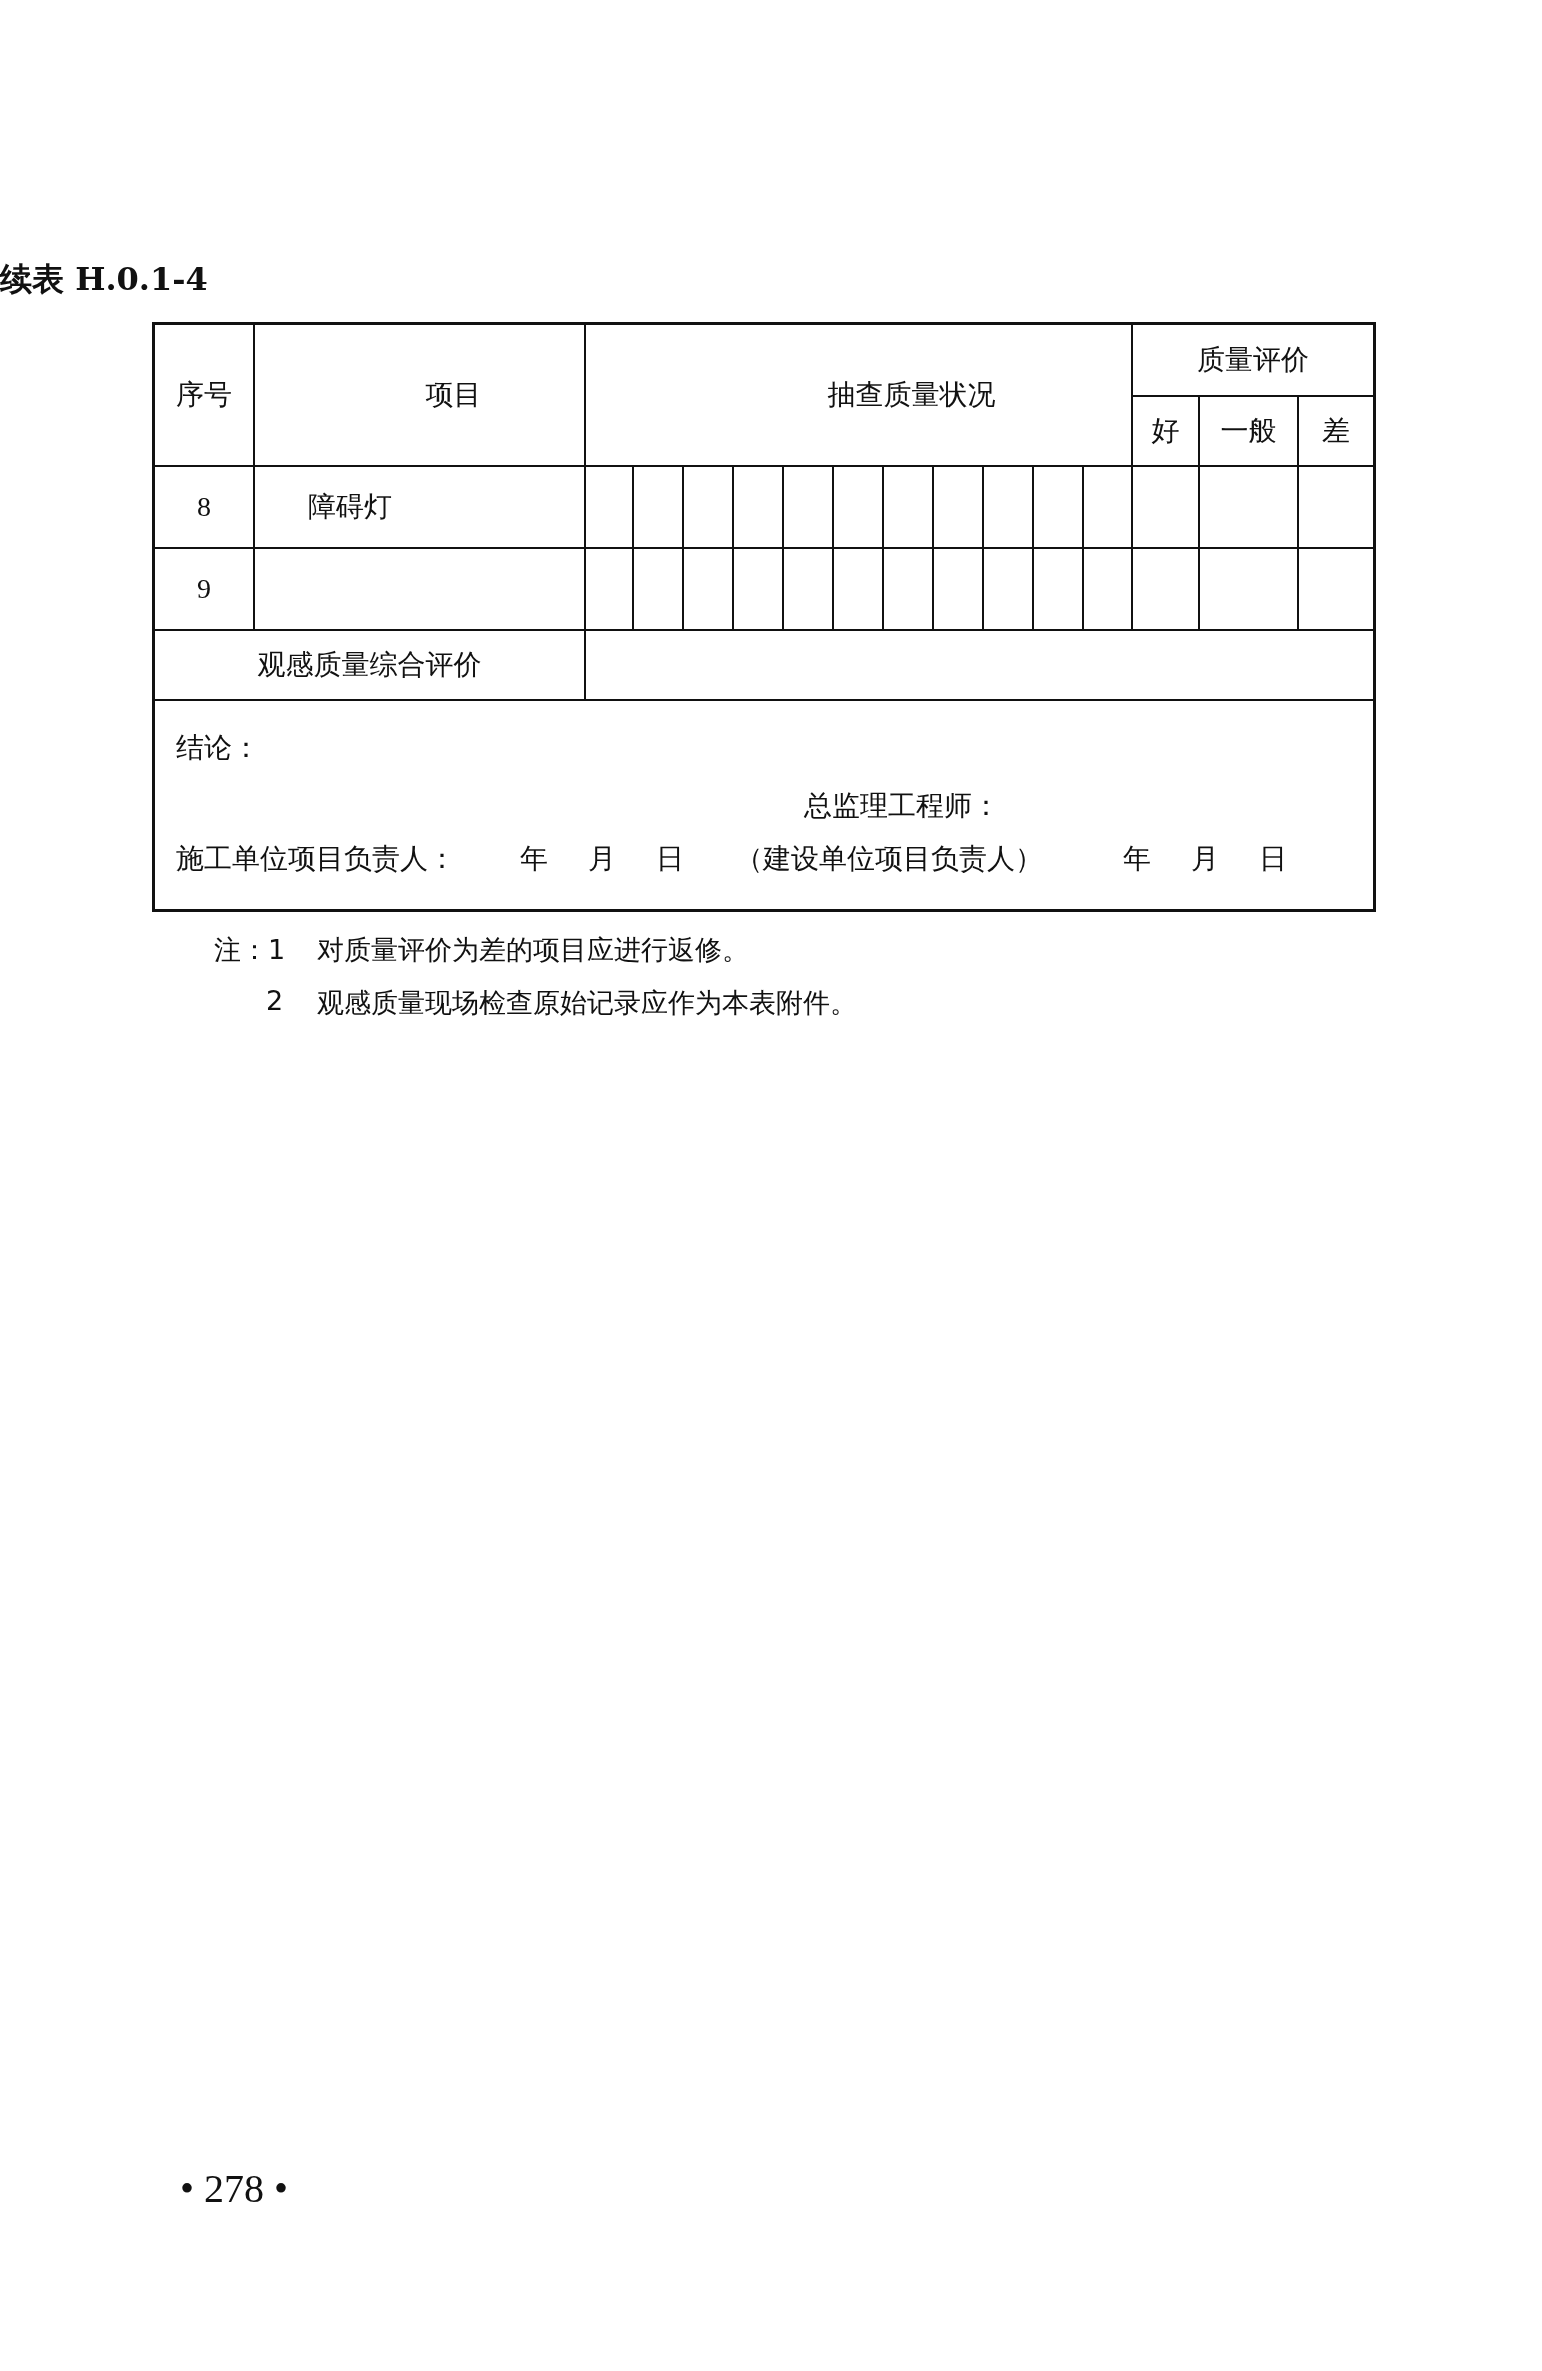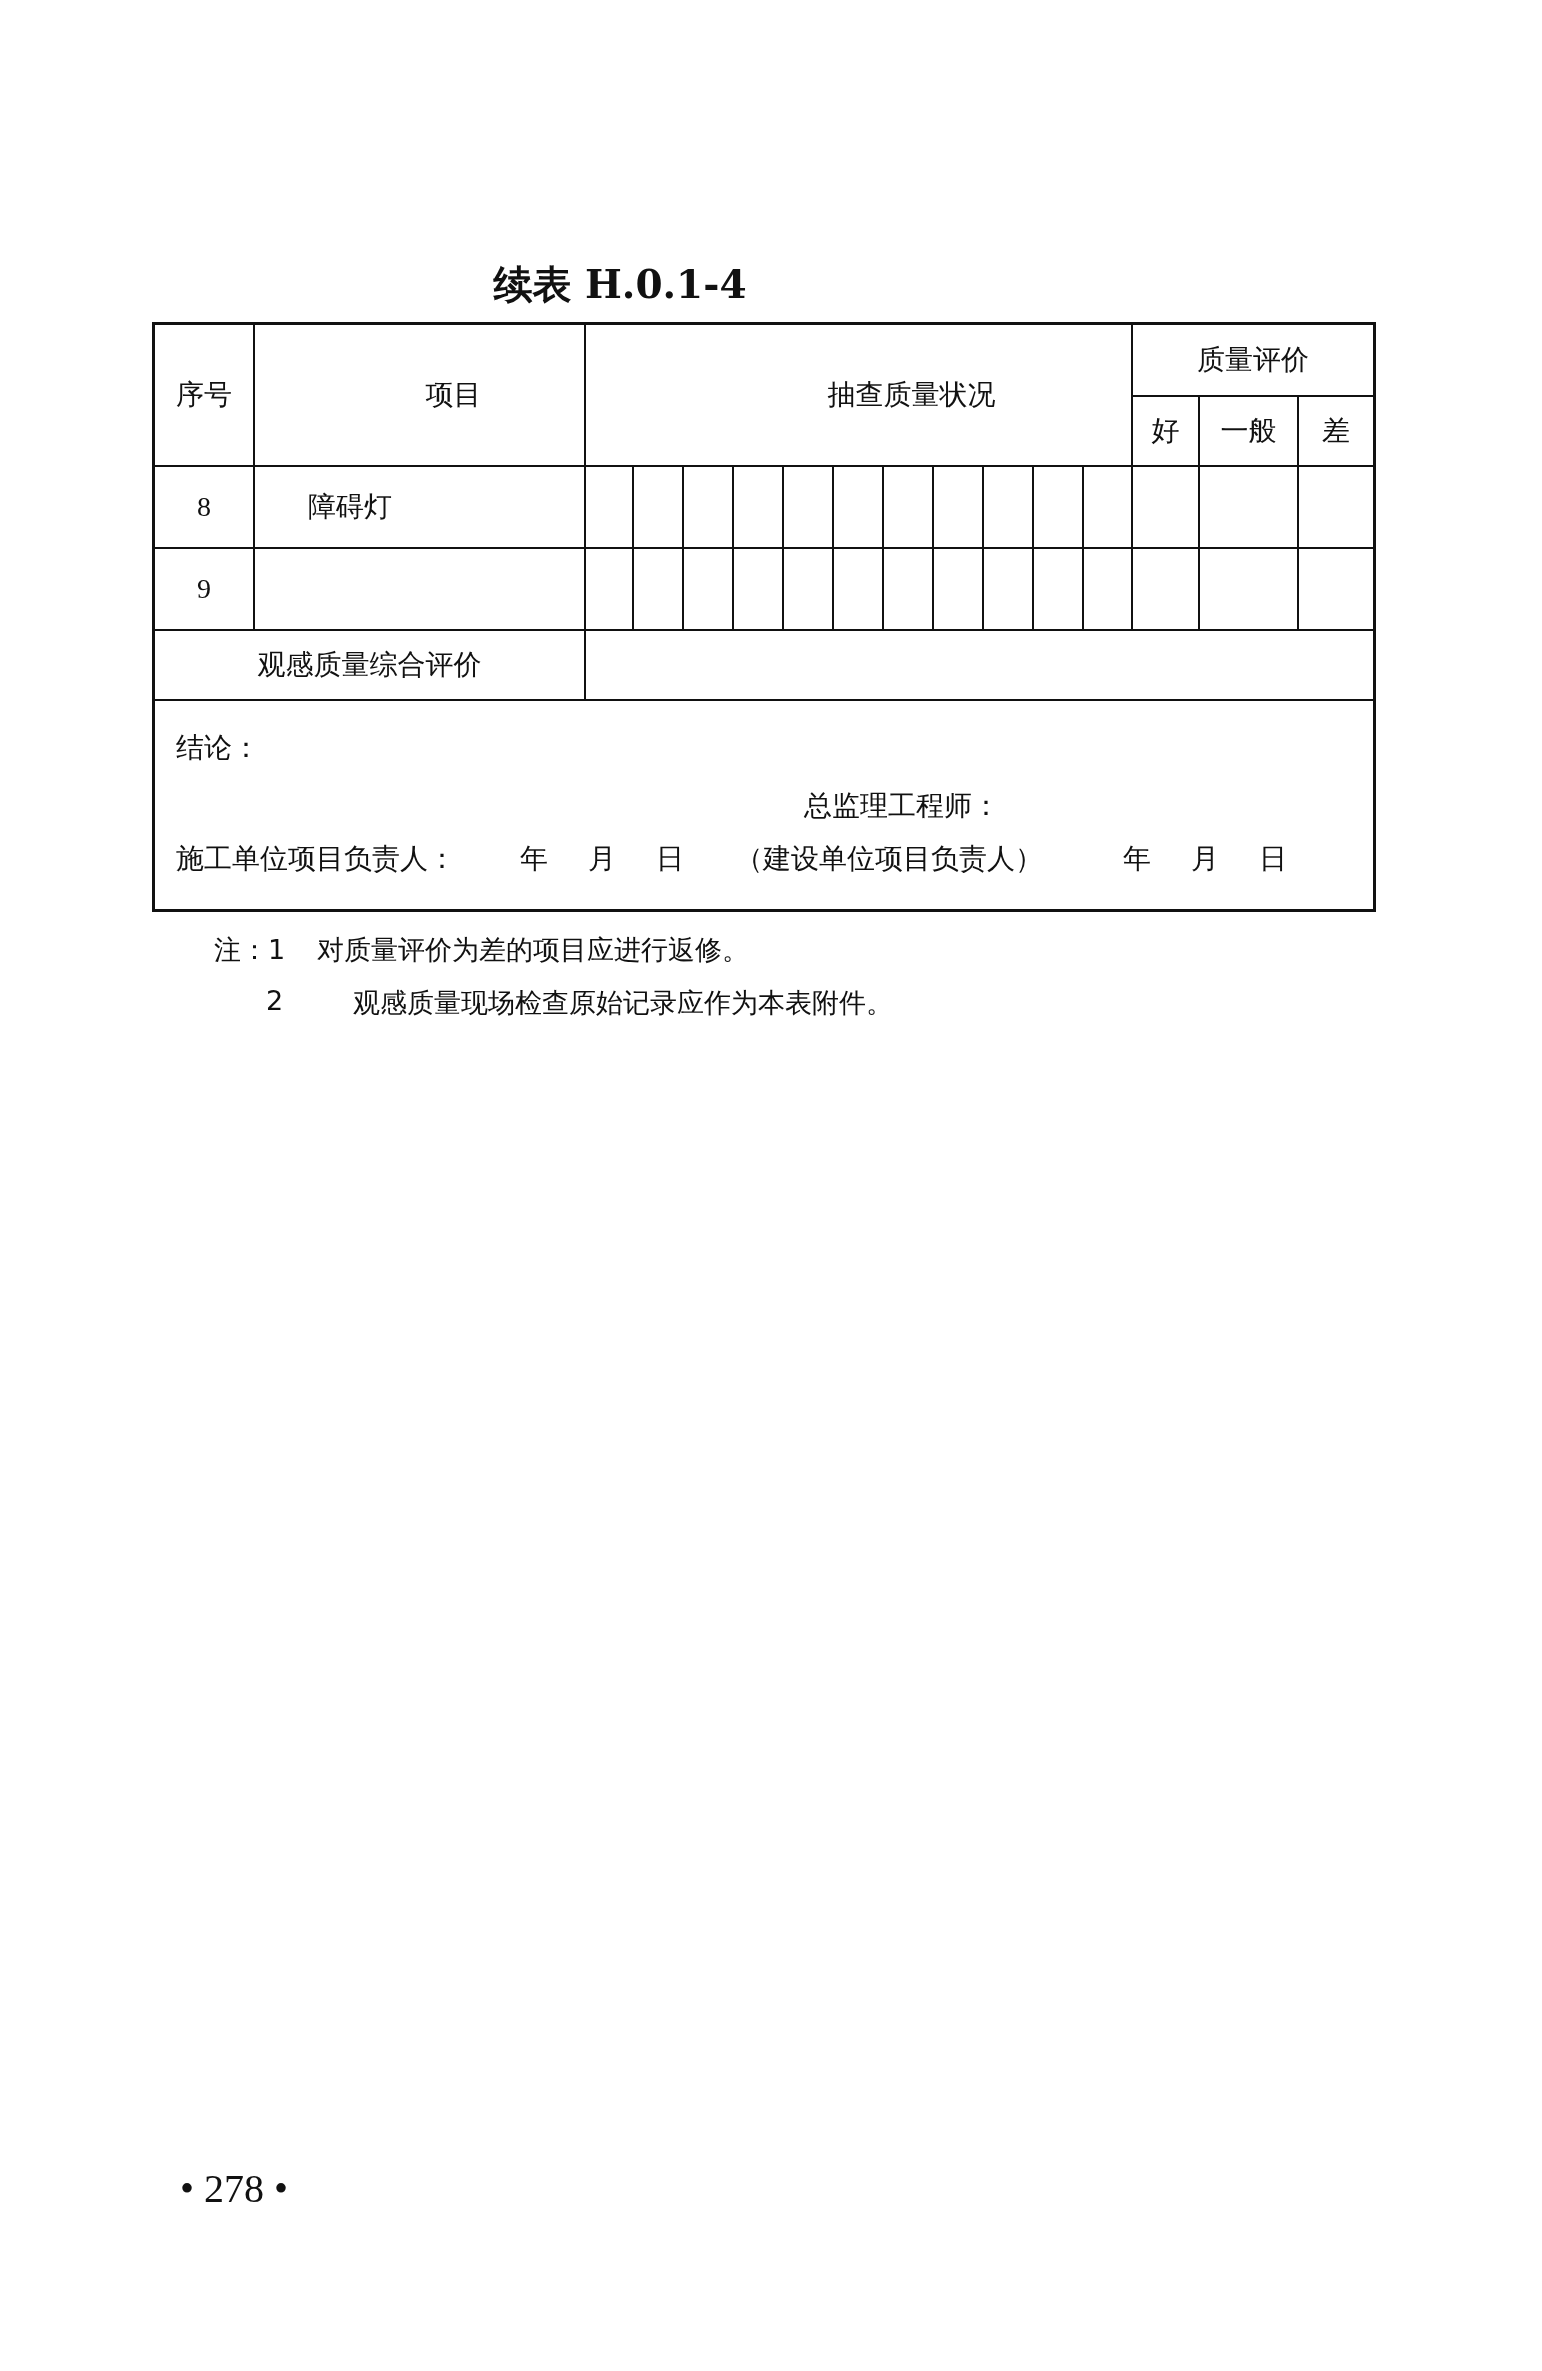--- a/index.html
+++ b/index.html
@@ -1,19 +1,19 @@
 <!DOCTYPE html>
 <html><head>
 <meta charset="utf-8">
 <style>
   html, body { margin: 0; padding: 0; background: #ffffff; }
   body { width: 1542px; height: 2371px; position: relative; overflow: hidden;
          font-family: "DejaVu Sans", "Liberation Sans", sans-serif; color: #111; }
-  .title { position: absolute; left: 0; width: 1240px; top: 258px; text-align: center;
-           font-family: "DejaVu Serif", "Liberation Serif", serif; font-weight: bold; font-size: 39px; }
+  .title { position: absolute; left: 0; width: 1240px; top: 258px; text-align: left;
+           font-family: "DejaVu Serif", "Liberation Serif", serif; font-weight: bold; font-size: 32px; }
   .tbl { position: absolute; left: 152px; top: 322px; width: 1224px; height: 590px;
          border: 3px solid #111; box-sizing: border-box; }
   .cell { position: absolute; box-sizing: border-box; display: flex; align-items: center;
           justify-content: center; font-size: 28px; }
   .hl { position: absolute; height: 2px; background: #111; }
   .vl { position: absolute; width: 2px; background: #111; }
   .num { font-family: "Liberation Serif", "DejaVu Serif", serif; font-size: 28px; }
   .left { justify-content: flex-start; }
   .txt { position: absolute; font-size: 28px; white-space: pre; }
   .note { position: absolute; font-size: 27px; white-space: pre; }
@@ -68,15 +68,15 @@
   <div class="txt" style="left:649px; top:462px;">总监理工程师：</div>
   <div class="txt" style="left:21px; top:515px;">施工单位项目负责人：</div>
   <div class="txt" style="left:365px; top:515px; letter-spacing:6px;">年　月　日</div>
   <div class="txt" style="left:580px; top:515px;">（建设单位项目负责人）</div>
   <div class="txt" style="left:968px; top:515px; letter-spacing:6px;">年　月　日</div>
 </div>
 
 <div class="note" style="left:214px; top:932px;">注：1</div>
 <div class="note" style="left:317px; top:932px;">对质量评价为差的项目应进行返修。</div>
 <div class="note" style="left:266px; top:985px;">2</div>
-<div class="note" style="left:317px; top:985px;margin-left:36px;">观感质量现场检查原始记录应作为本表附件。</div>
+<div class="note" style="left:317px; top:985px;">观感质量现场检查原始记录应作为本表附件。</div>
 
 <div class="pageno">• 278 •</div>
 
 </body></html>

